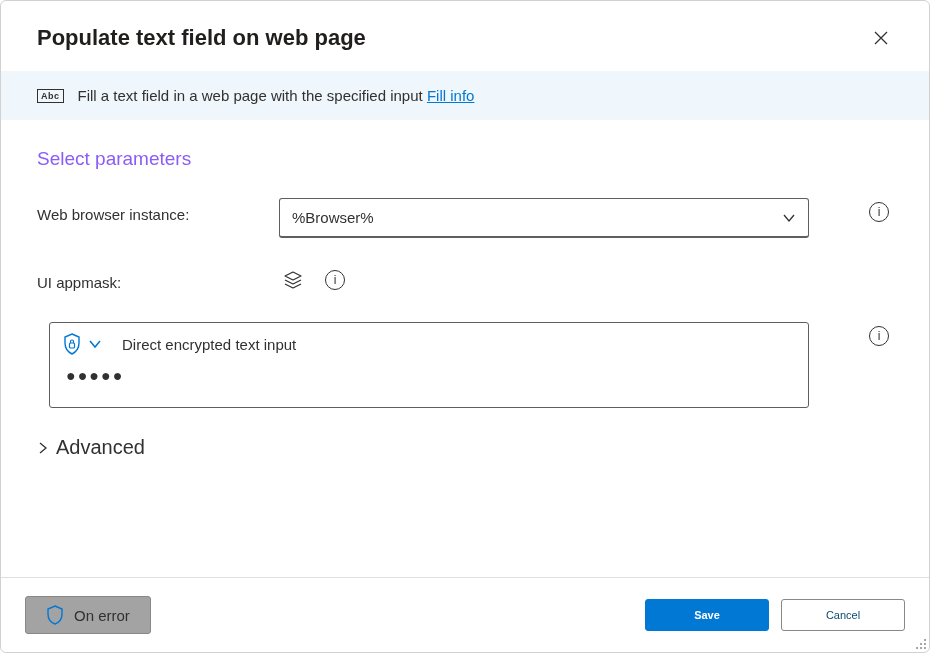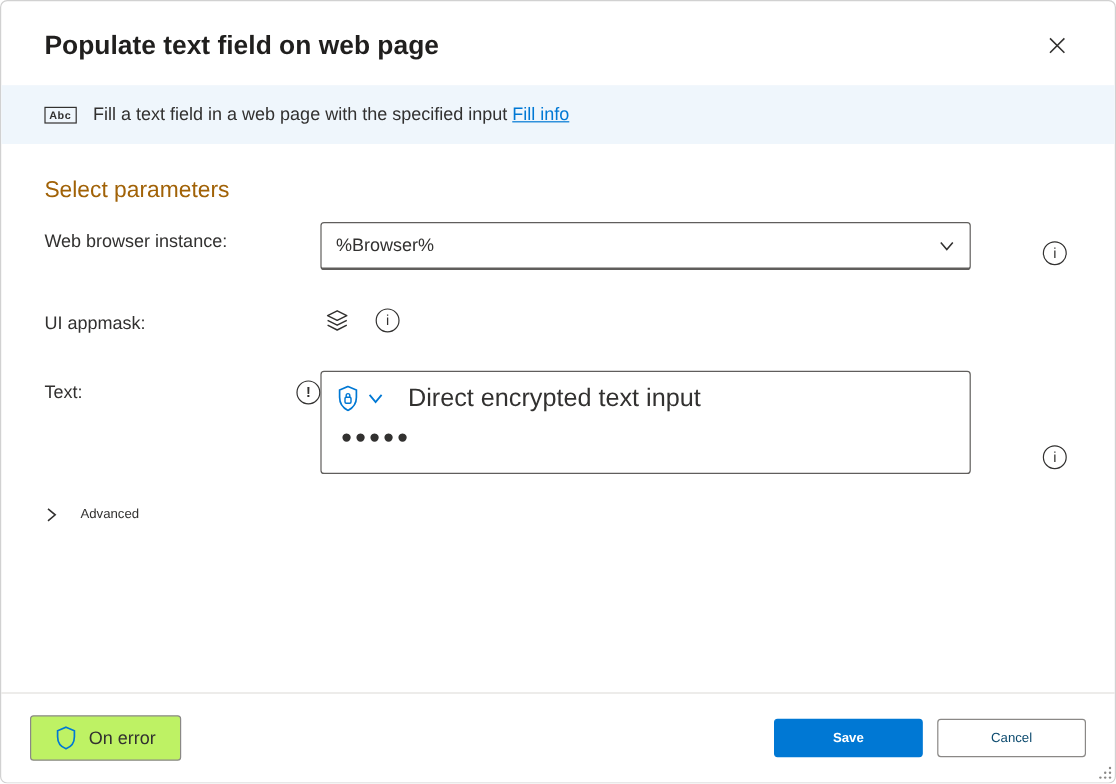--- a/index.html
+++ b/index.html
@@ -65,43 +65,44 @@
       text-decoration: underline;
       cursor: pointer;
     }
     .content {
       flex: 1;
       padding: 28px 36px 20px 36px;
       overflow-y: auto;
     }
     .section-title {
       font-size: 19px;
-      color: #a16207;
-      margin-bottom: 15px;
+      color: #8b5cf6;
+      margin-bottom: 28px;
     }
     .param-row {
       display: flex;
       align-items: flex-start;
       margin-bottom: 28px;
       gap: 0;
     }
     .param-label {
       width: 230px;
       padding-top: 8px;
       font-size: 15px;
       color: #323130;
       display: flex;
       align-items: center;
       justify-content: space-between;
     }
     .param-input-area {
       flex: 1;
       display: flex;
-      align-items: flex-end;
+      align-items: flex-start;
       gap: 14px;
+      margin-left: 12px;
     }
     .dropdown {
       flex: 1;
       border: 1px solid #605e5c;
       border-radius: 3px;
       padding: 8px 12px;
       display: flex;
       align-items: center;
       justify-content: space-between;
       cursor: pointer;
@@ -127,21 +128,21 @@
       padding: 10px 12px 6px 12px;
       gap: 10px;
     }
     .lock-icon-wrap {
       display: flex;
       align-items: center;
       gap: 6px;
       cursor: pointer;
     }
     .text-mode-label {
-      font-size: 21px;
+      font-size: 15px;
       margin-left: 10px;
     }
     .text-input-value {
       padding: 6px 16px 12px 16px;
       font-size: 16px;
       letter-spacing: 2px;
     }
     .icon-btn {
       width: 28px;
       height: 28px;
@@ -170,37 +171,37 @@
       border: 1.5px solid #323130;
       border-radius: 50%;
       display: flex;
       align-items: center;
       justify-content: center;
       font-size: 12px;
       font-weight: 600;
     }
     .advanced-row {
       display: flex;
-      align-items: flex-end;
-      gap: 18px;
+      align-items: center;
+      gap: 7px;
       cursor: pointer;
       margin-top: 12px;
-      font-size: 11px;
+      font-size: 20px;
     }
     .footer {
       border-top: 1px solid #e1dfdd;
       padding: 18px 24px;
       display: flex;
       justify-content: space-between;
       align-items: center;
     }
     .on-error-btn {
       border: 1px solid #8a8886;
       border-radius: 3px;
-      background: #bef264;
+      background: #a3a3a3;
       padding: 8px 20px;
       display: flex;
       align-items: center;
       gap: 10px;
       cursor: pointer;
       font-size: 15px;
     }
     .footer-right {
       display: flex;
       gap: 12px;
@@ -285,24 +286,20 @@
             <path d="M10 2 L18 6 L10 10 L2 6 Z M2 10 L10 14 L18 10 M2 14 L10 18 L18 14" stroke="#323130" stroke-width="1.2" fill="none" stroke-linejoin="round"></path>
           </svg>
         </div>
         <div class="icon-btn">
           <div class="info-circle">i</div>
         </div>
       </div>
     </div>
 
     <div class="param-row">
-      <div class="param-label">
-        <span>Text:</span>
-        <div class="warn-circle">!</div>
-      </div>
       <div class="param-input-area">
         <div class="text-input-box">
           <div class="text-input-header">
             <div class="lock-icon-wrap">
               <svg width="20" height="22" viewBox="0 0 20 22">
                 <path d="M10 1 L17 4 V10 C17 15 14 19 10 21 C6 19 3 15 3 10 V4 Z" stroke="#0078d4" stroke-width="1.4" fill="none"></path>
                 <rect x="7.5" y="10" width="5" height="5" rx="1" stroke="#0078d4" stroke-width="1.2" fill="none"></rect>
                 <path d="M8.5 10 V8.5 C8.5 7.5 9 7 10 7 C11 7 11.5 7.5 11.5 8.5 V10" stroke="#0078d4" stroke-width="1.2" fill="none"></path>
               </svg>
               <svg width="14" height="14" viewBox="0 0 14 14">

